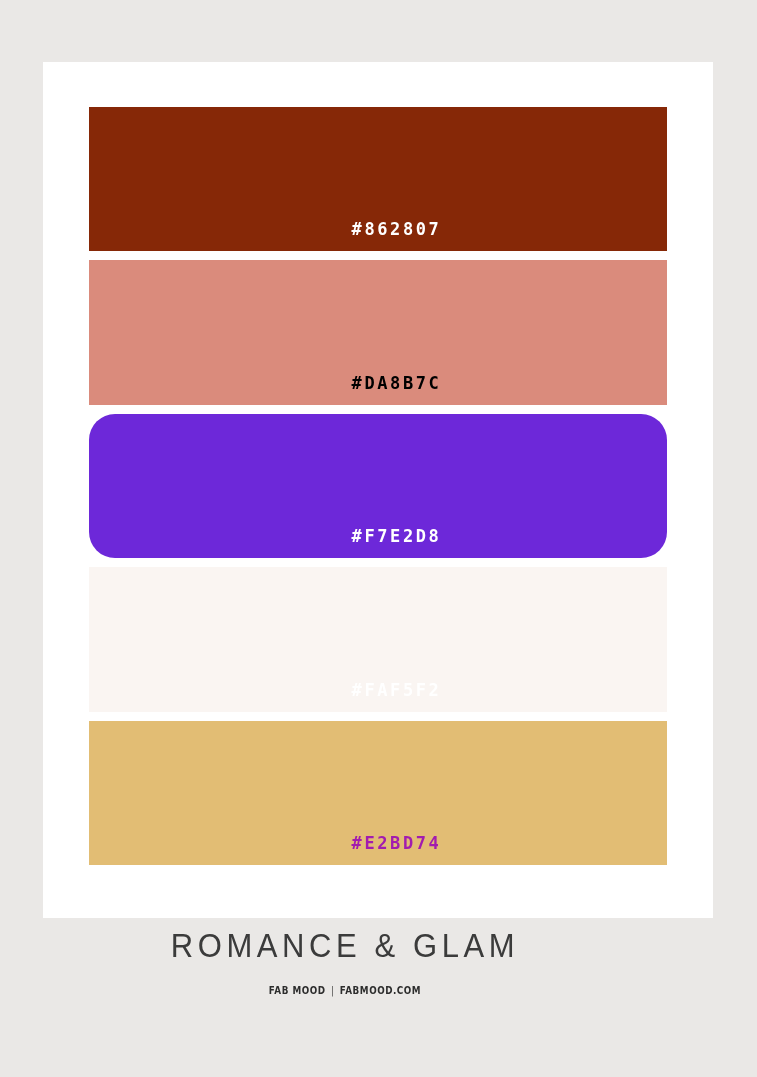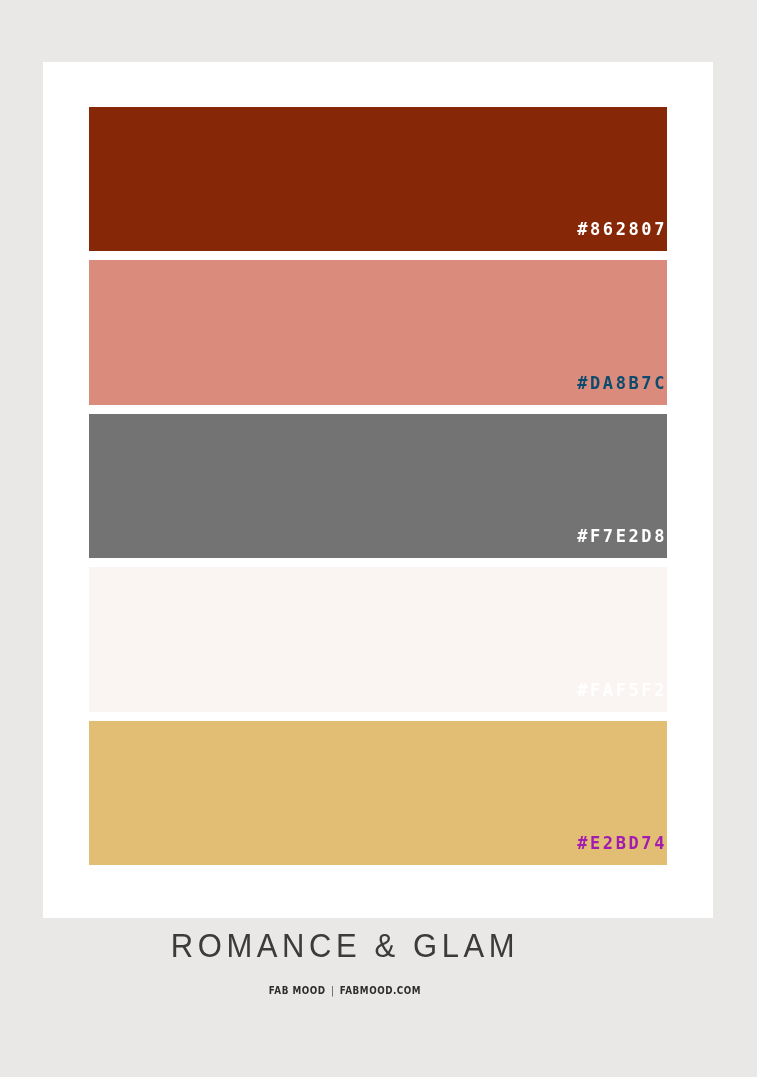--- a/index.html
+++ b/index.html
@@ -40,21 +40,21 @@
     display: flex;
     flex-direction: column;
     gap: 9px;
   }
 
   .swatch {
     position: relative;
     flex: 1 1 0;
     display: flex;
     align-items: flex-end;
-    justify-content: flex-end;
+    justify-content: center;
   }
 
   .swatch-label {
     font-family: "DejaVu Sans Mono", "Liberation Mono", monospace;
     font-size: 17px;
     font-weight: bold;
     letter-spacing: 2.6px;
     color: #ffffff;
     padding-left: 37px;
     padding-bottom: 13px;
@@ -109,25 +109,25 @@
 
   <div id="palette-card" style="background: rgb(255, 255, 255);">
 
     <div id="swatch-stack">
 
       <div class="swatch" style="background: rgb(134, 40, 7);">
         <span class="swatch-label" style="color: rgb(255, 255, 255);">#862807</span>
       </div>
 
       <div class="swatch" style="background: rgb(218, 139, 124);">
-        <span class="swatch-label" style="color: #0c4a6e;">#DA8B7C</span>
+        <span class="swatch-label" style="color: #000000;">#DA8B7C</span>
       </div>
 
 
-      <div class="swatch" style="background: #737373;">
+      <div class="swatch" style="background: #6d28d9; border-radius: 26px;">
         <span class="swatch-label" style="color: rgb(255, 255, 255);">#F7E2D8</span>
       </div>
 
       <div class="swatch" style="background: rgb(250, 245, 242);">
         <span class="swatch-label" style="color: rgb(255, 255, 255);">#FAF5F2</span>
       </div>
 
       <div class="swatch" style="background: rgb(226, 189, 116);">
         <span class="swatch-label" style="color: #a21caf;">#E2BD74</span>
       </div>

